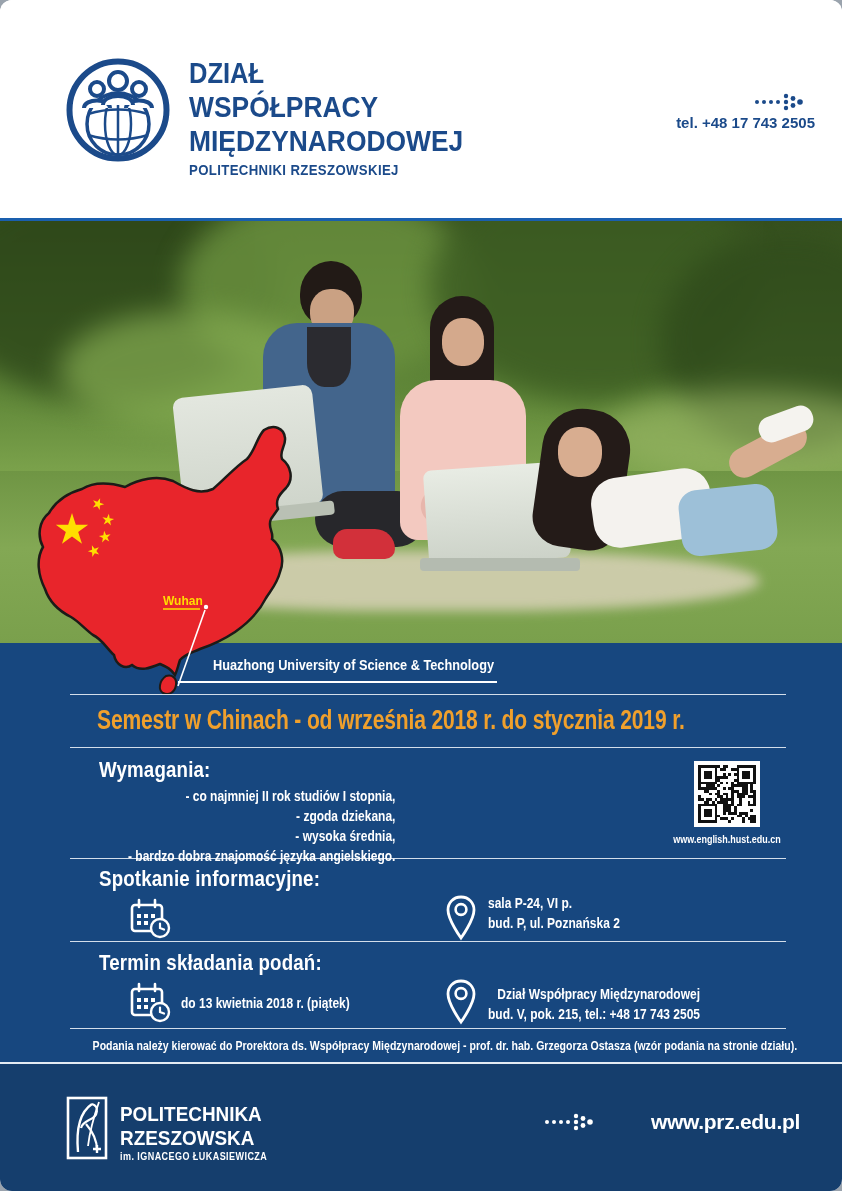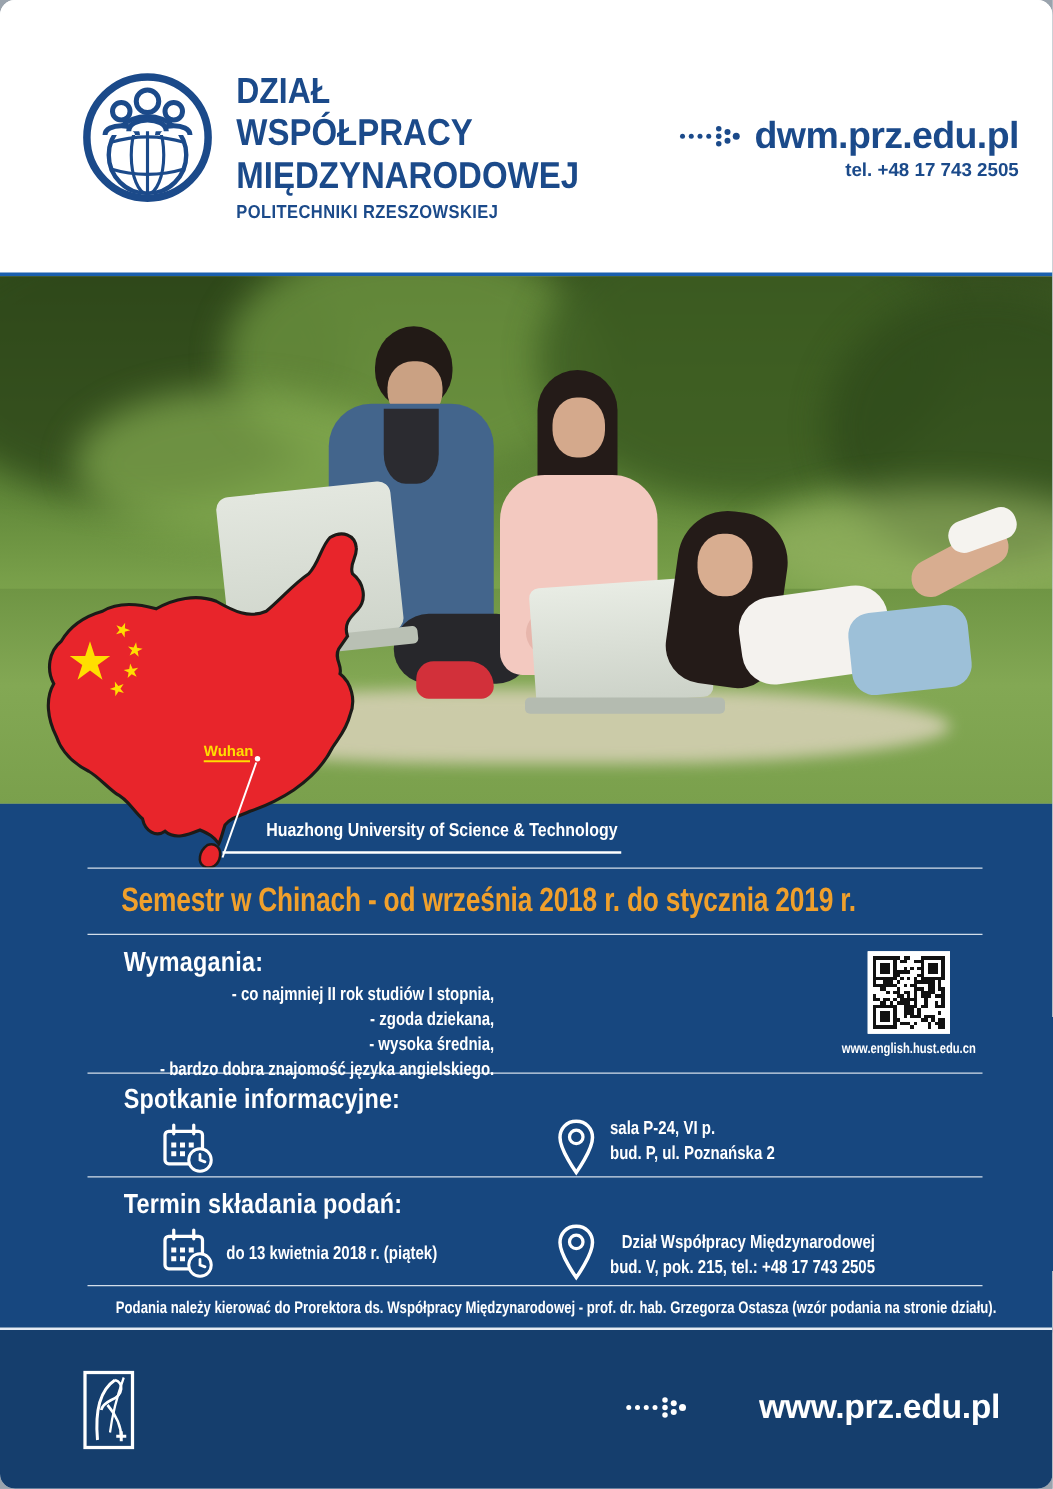--- a/index.html
+++ b/index.html
@@ -72,21 +72,21 @@
               <circle cx="11" cy="10" r="2"></circle>
               <circle cx="18" cy="10" r="2"></circle>
               <circle cx="25" cy="10" r="2"></circle>
             <circle cx="33" cy="4" r="2.2"></circle>
               <circle cx="33" cy="10" r="2.2"></circle>
               <circle cx="33" cy="16" r="2.2"></circle>
             <circle cx="40" cy="6.5" r="2.4"></circle>
               <circle cx="40" cy="13.5" r="2.4"></circle>
             <circle cx="47" cy="10" r="2.8"></circle>
           </g>
-        </svg><span class="navy-txt" style="font-size:30px;font-weight:800;letter-spacing:-0.5px;vertical-align:middle;">dwm.prz.edu.pl</span>
+        </svg>
       </div>
       <div class="navy-txt" style="font-size:15px;font-weight:700;margin-top:2px;">tel. +48 17 743 2505</div>
     </div>
   </div>
 
   <div class="abs" style="left:0;top:218px;width:842px;height:3px;background:var(--line_blue);"></div>
 
   <div class="photo">
 
     <div class="blob" style="left:-60px;top:-40px;width:340px;height:220px;background:#2d4719;opacity:.8;"></div>
@@ -404,32 +404,37 @@
 
     <svg class="abs" style="left:66px;top:32px;" width="42" height="64" viewBox="0 0 42 64">
       <rect x="2" y="2" width="38" height="60" fill="none" stroke="#fff" stroke-width="2.6"></rect>
       <path d="M12 56 C10 34 14 16 26 8" fill="none" stroke="#fff" stroke-width="2.4"></path>
       <path d="M26 8 C33 10 33 20 23 24 C19 26 16 28 15 32" fill="none" stroke="#fff" stroke-width="2.2"></path>
       <path d="M20 28 C27 36 31 46 31 54" fill="none" stroke="#fff" stroke-width="2.2"></path>
       <path d="M33 6 C28 20 24 34 22 50" fill="none" stroke="#fff" stroke-width="1.8"></path>
       <path d="M31 49 V57 M27 53 H35" stroke="#fff" stroke-width="2.4"></path>
     </svg>
 
+    <div class="abs" style="left:120px;top:38px;">
+      <div class="cx90 white-txt" style="font-size:21px;font-weight:800;line-height:24px;">POLITECHNIKA</div>
+      <div class="cx90 white-txt" style="font-size:21px;font-weight:800;line-height:24px;">RZESZOWSKA</div>
+      <div class="cx90 white-txt" style="font-size:10px;font-weight:700;line-height:14px;letter-spacing:.5px;">im. IGNACEGO ŁUKASIEWICZA</div>
+    </div>
 
     <div class="abs" style="right:42px;top:46px;white-space:nowrap;">
       <svg width="52" height="20" viewBox="0 0 52 20" style="vertical-align:middle;margin-right:12px;color:#fff;">
         <g fill="currentColor">
           <circle cx="4" cy="10" r="2"></circle>
             <circle cx="11" cy="10" r="2"></circle>
             <circle cx="18" cy="10" r="2"></circle>
             <circle cx="25" cy="10" r="2"></circle>
           <circle cx="33" cy="4" r="2.2"></circle>
             <circle cx="33" cy="10" r="2.2"></circle>
             <circle cx="33" cy="16" r="2.2"></circle>
           <circle cx="40" cy="6.5" r="2.4"></circle>
             <circle cx="40" cy="13.5" r="2.4"></circle>
           <circle cx="47" cy="10" r="2.8"></circle>
         </g>
-      </svg><span class="white-txt" style="font-size:27px;font-weight:800;letter-spacing:-0.3px;vertical-align:middle;margin-left:44px;">www.prz.edu.pl</span>
+      </svg><span class="white-txt" style="font-size:21px;font-weight:800;letter-spacing:-0.3px;vertical-align:middle;margin-left:44px;">www.prz.edu.pl</span>
     </div>
   </div>
 
 </div>
 
 </body></html>

